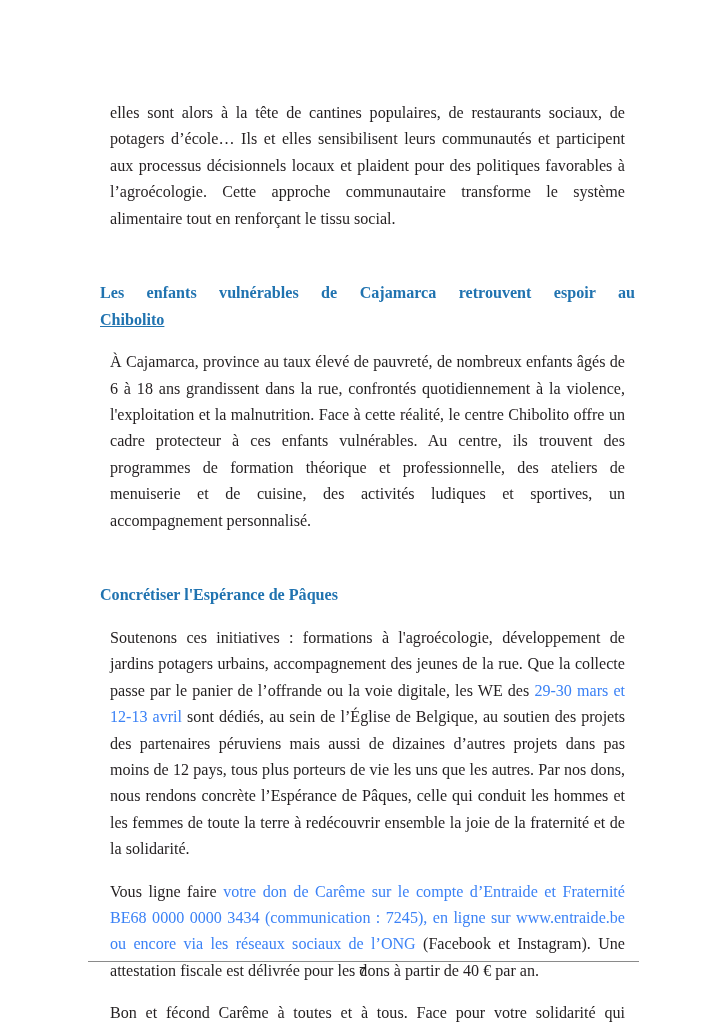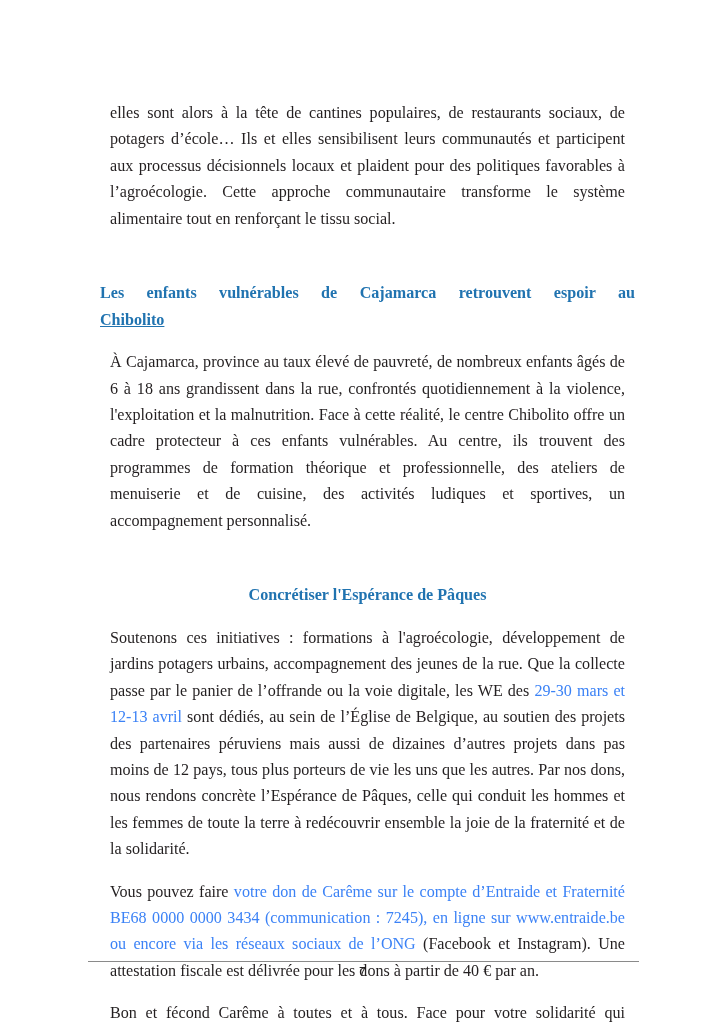--- a/index.html
+++ b/index.html
@@ -46,21 +46,21 @@
     margin: 6px;
     font-size: 16.1px;
     line-height: 26.4px;
     font-weight: bold;
     color: #2073b0;
     text-align: justify;
     text-justify: inter-word;
   }
 
   h2.section-heading.nojustify {
-    text-align: center;
+    text-align: left;
   }
 
   .gap-line {
     height: 26.4px;
   }
 
   .blue-text {
     color: #3b82f6;
   }
 
@@ -114,21 +114,21 @@
     </h2>
 
     <p class="body-para">À Cajamarca, province au taux élevé de pauvreté, de nombreux enfants âgés de 6 à 18 ans grandissent dans la rue, confrontés quotidiennement à la violence, l'exploitation et la malnutrition. Face à cette réalité, le centre Chibolito offre un cadre protecteur à ces enfants vulnérables. Au centre, ils trouvent des programmes de formation théorique et professionnelle, des ateliers de menuiserie et de cuisine, des activités ludiques et sportives, un accompagnement personnalisé.</p>
 
     <div class="gap-line"></div>
 
     <h2 class="section-heading nojustify">Concrétiser l'Espérance de Pâques</h2>
 
     <p class="body-para"><span>Soutenons ces initiatives : formations à l'agroécologie, développement de jardins potagers urbains, accompagnement des jeunes de la rue. Que la collecte passe par le panier de l’offrande ou la voie digitale, les WE des </span><span class="blue-text">29-30 mars et 12-13 avril</span><span> sont dédiés, au sein de l’Église de Belgique, au soutien des projets des partenaires péruviens mais aussi de dizaines d’autres projets dans pas moins de 12 pays, tous plus porteurs de vie les uns que les autres. Par nos dons, nous rendons concrète l’Espérance de Pâques, celle qui conduit les hommes et les femmes de toute la terre à redécouvrir ensemble la joie de la fraternité et de la solidarité.</span></p>
 
-    <p class="body-para"><span>Vous pouvez faire </span><span class="blue-text">votre don de Carême sur le compte d’Entraide et Fraternité BE68 0000 0000 3434 (communication : 7245), en ligne sur www.entraide.be ou encore via les réseaux sociaux de l’ONG</span><span> (Facebook et Instagram). Une attestation fiscale est délivrée pour les dons à partir de 40 € par an.</span></p>
+    <p class="body-para"><span>Vous ligne faire </span><span class="blue-text">votre don de Carême sur le compte d’Entraide et Fraternité BE68 0000 0000 3434 (communication : 7245), en ligne sur www.entraide.be ou encore via les réseaux sociaux de l’ONG</span><span> (Facebook et Instagram). Une attestation fiscale est délivrée pour les dons à partir de 40 € par an.</span></p>
 
     <p class="body-para">Bon et fécond Carême à toutes et à tous. Face pour votre solidarité qui permettra à des milliers de personnes impactées par la faim et</p>
 
   </div>
 
   <div class="footer-rule"></div>
 
   <div class="page-number">7</div>
 
 </div>

